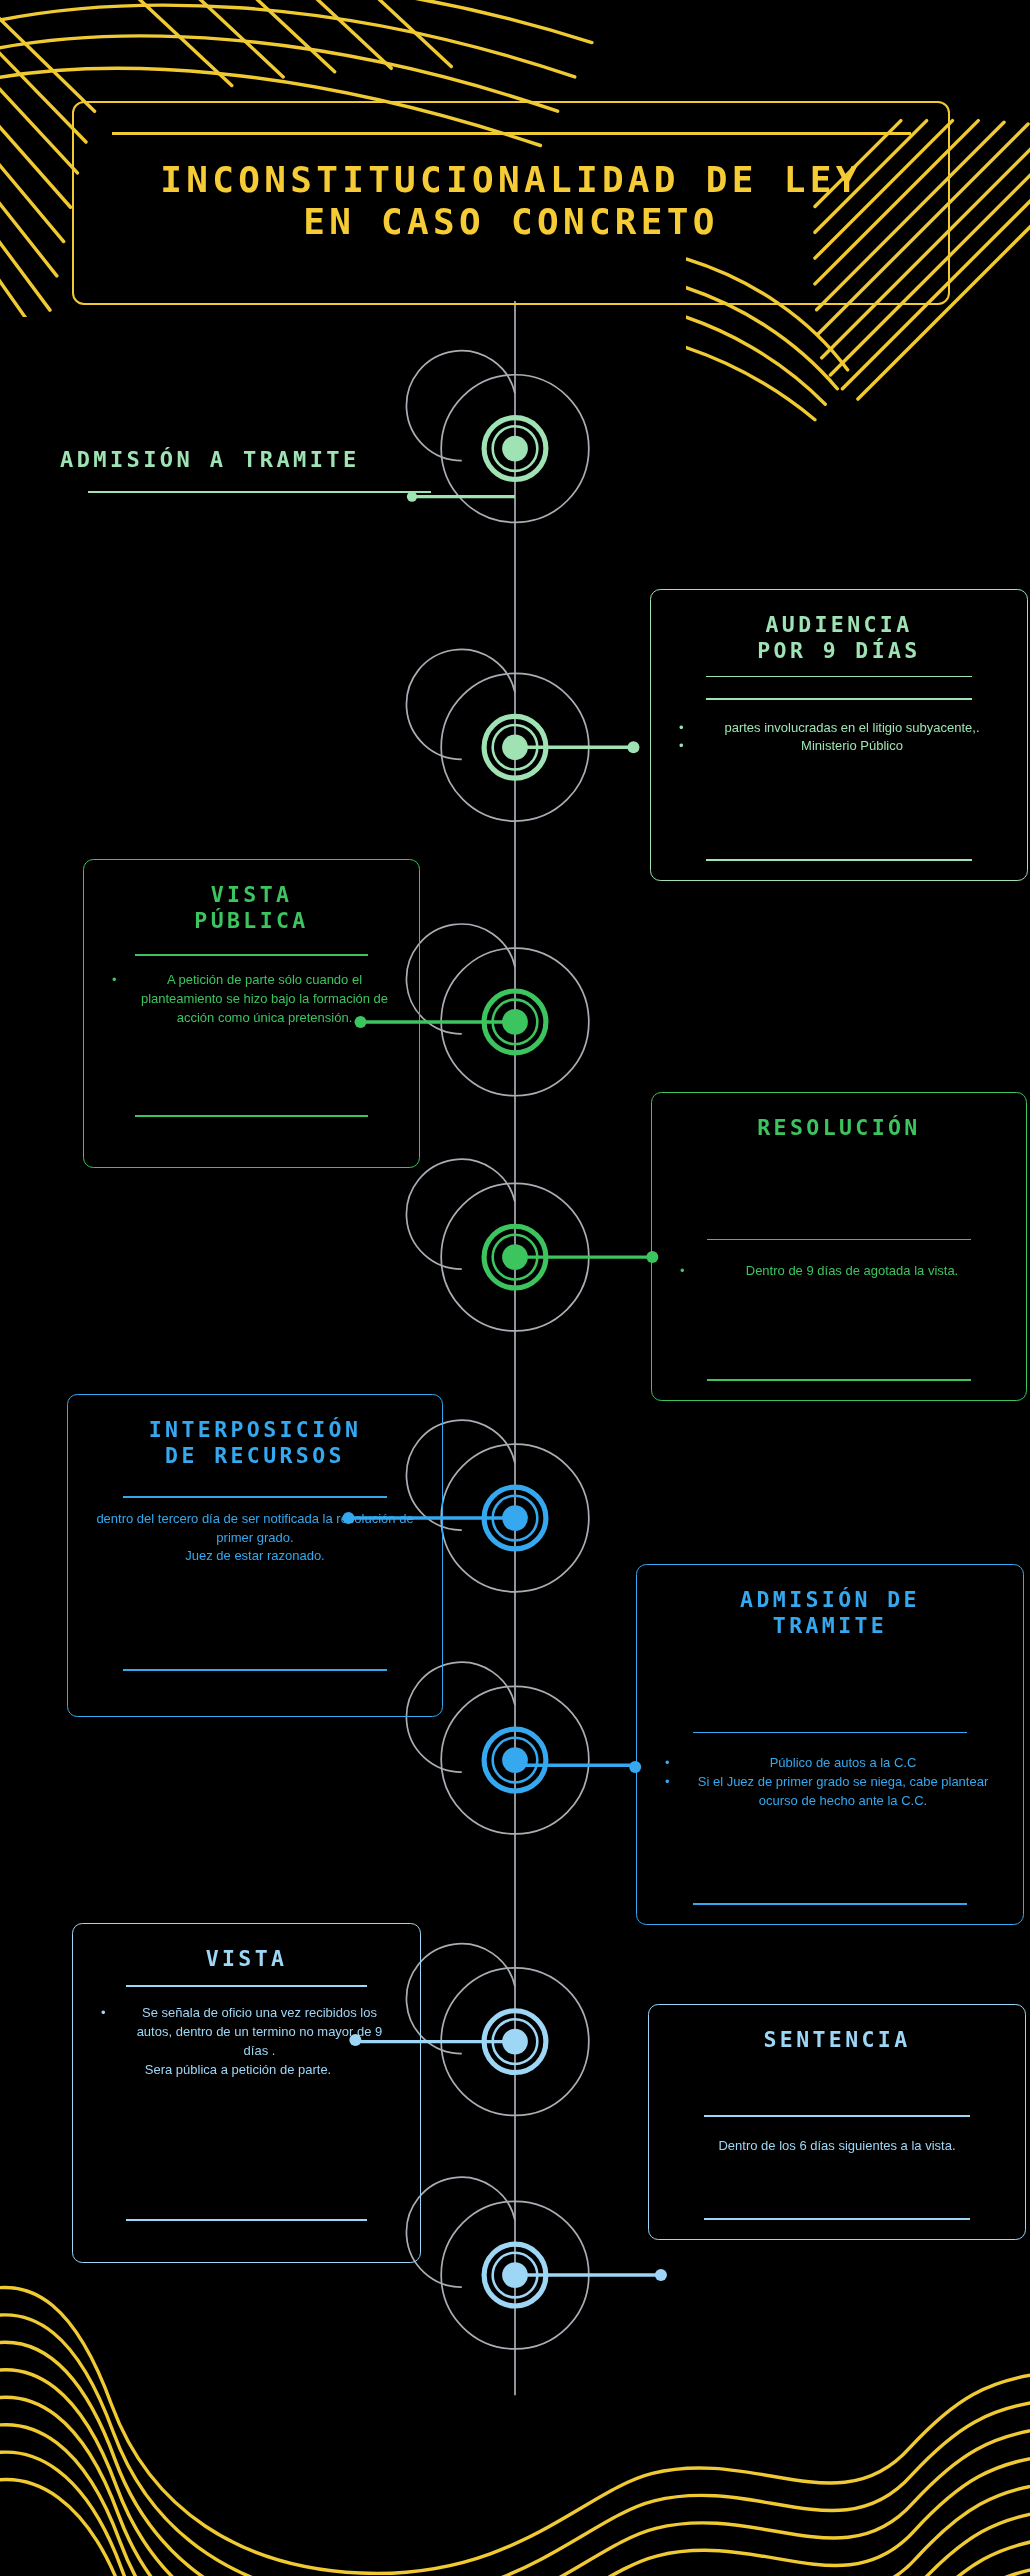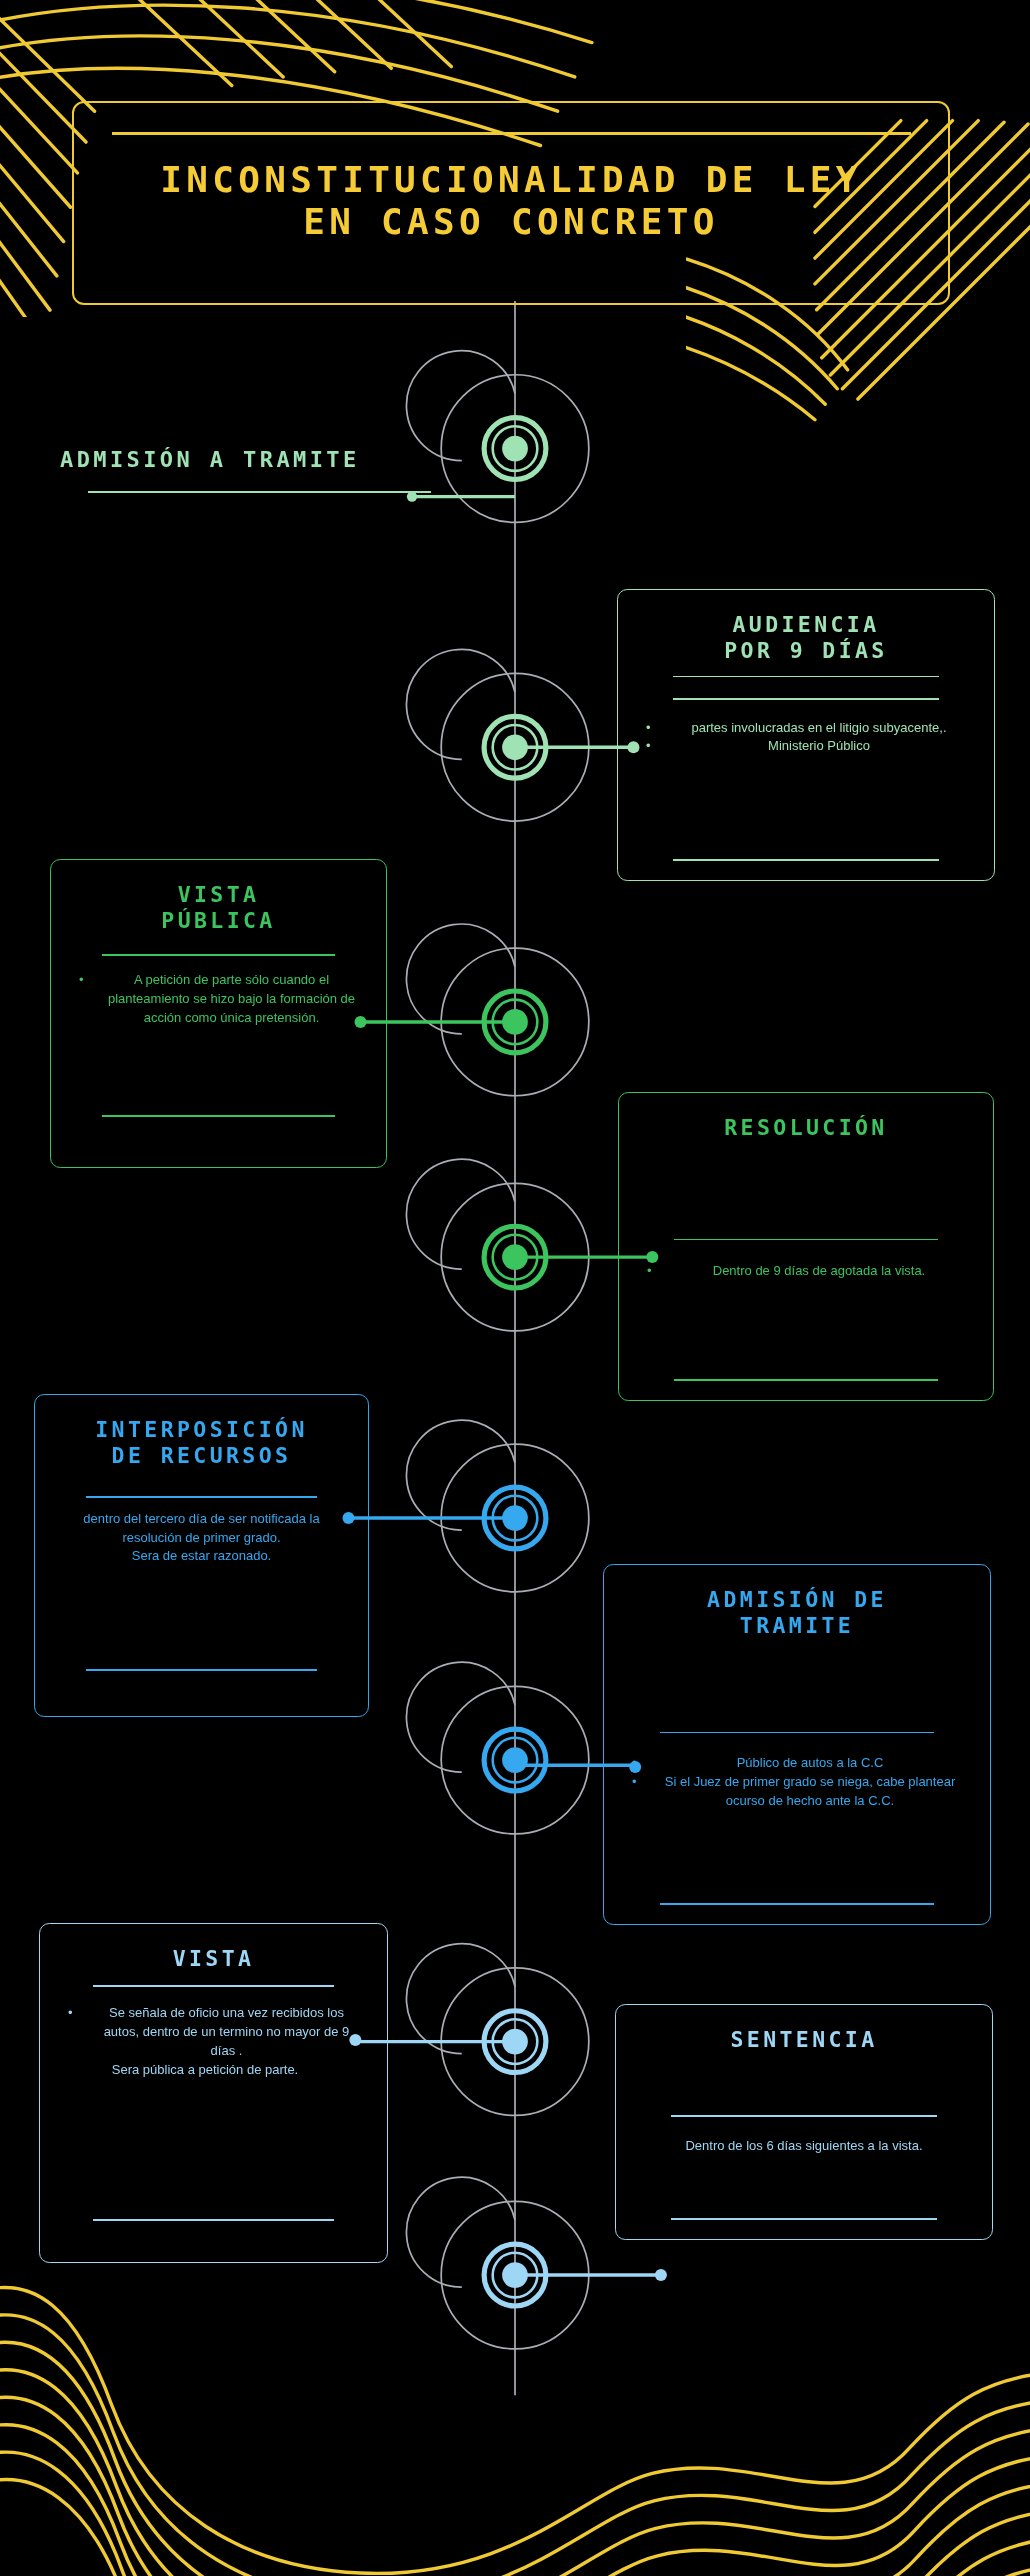--- a/index.html
+++ b/index.html
@@ -100,20 +100,21 @@
   
   .card {
     position: absolute;
     border-width: 1.7px;
     border-style: solid;
     border-radius: 10.3px;
     display: flex;
     flex-direction: column;
     align-items: center;
     padding: 22px 26px 19px 26px;
+    margin-left: 33px;
   }
   .card-title {
     font-family: "DejaVu Sans Mono", "Liberation Mono", monospace;
     font-weight: bold;
     letter-spacing: 3.4px;
     text-align: center;
     line-height: 1.2;
     white-space: pre-line;
   }
   .rule { height: 1.7px; width: 82%; }
@@ -147,21 +148,21 @@
   .theme-blue .rule { background: #35a8ef; }
   
   .theme-lightblue { border-color: #9ed6f5; }
   .theme-lightblue .card-title, .theme-lightblue .card-body { color: #9ed6f5; }
   .theme-lightblue .rule { background: #9ed6f5; }
 
   
   #card-audiencia   { left: 617px; top: 589px;  width: 378px; height: 292px; }
   #card-vista-pub   { left: 50px;  top: 859px; width: 337px; height: 309px; }
   #card-resolucion  { left: 618px; top: 1092px; width: 376px; height: 309px; }
-  #card-interpos    { left: 34px;  top: 1394px; width: 335px; height: 323px; }
+  #card-interpos    { left: 34px;  top: 1394px; width: 376px; height: 323px; }
   #card-admision-t  { left: 603px; top: 1564px; width: 388px; height: 361px; }
   #card-vista       { left: 39px;  top: 1923px; width: 349px; height: 340px; }
   #card-sentencia   { left: 615px; top: 2004px; width: 378px; height: 236px; }
 
   #card-audiencia  .card-title { font-size: 21.5px; }
   #card-vista-pub  .card-title { font-size: 21.5px; }
   #card-resolucion .card-title { font-size: 21.5px; }
   #card-interpos   .card-title { font-size: 21.5px; }
   #card-admision-t .card-title { font-size: 21.5px; }
   #card-vista      .card-title { font-size: 21.5px; }
@@ -362,21 +363,21 @@
     <div class="spacer"></div>
     <div class="rule"></div>
   </div>
 
   <div class="card theme-blue" id="card-interpos">
     <div class="card-title">INTERPOSICIÓN
 DE RECURSOS</div>
     <div class="rule" style="margin:27.5px 0 12px 0;"></div>
     <div class="card-body">
       <div>dentro del tercero día de ser notificada la resolución de primer grado.</div>
-      <div>Sera de estar razonado.</div>
+      <div>Juez de estar razonado.</div>
     </div>
     <div class="spacer"></div>
     <div class="rule" style="margin-bottom:26px;"></div>
   </div>
 
   <div class="card theme-blue" id="card-admision-t">
     <div class="card-title">ADMISIÓN  DE
 TRAMITE</div>
     <div class="spacer"></div>
     <div class="rule" style="margin-bottom:20.6px;"></div>

